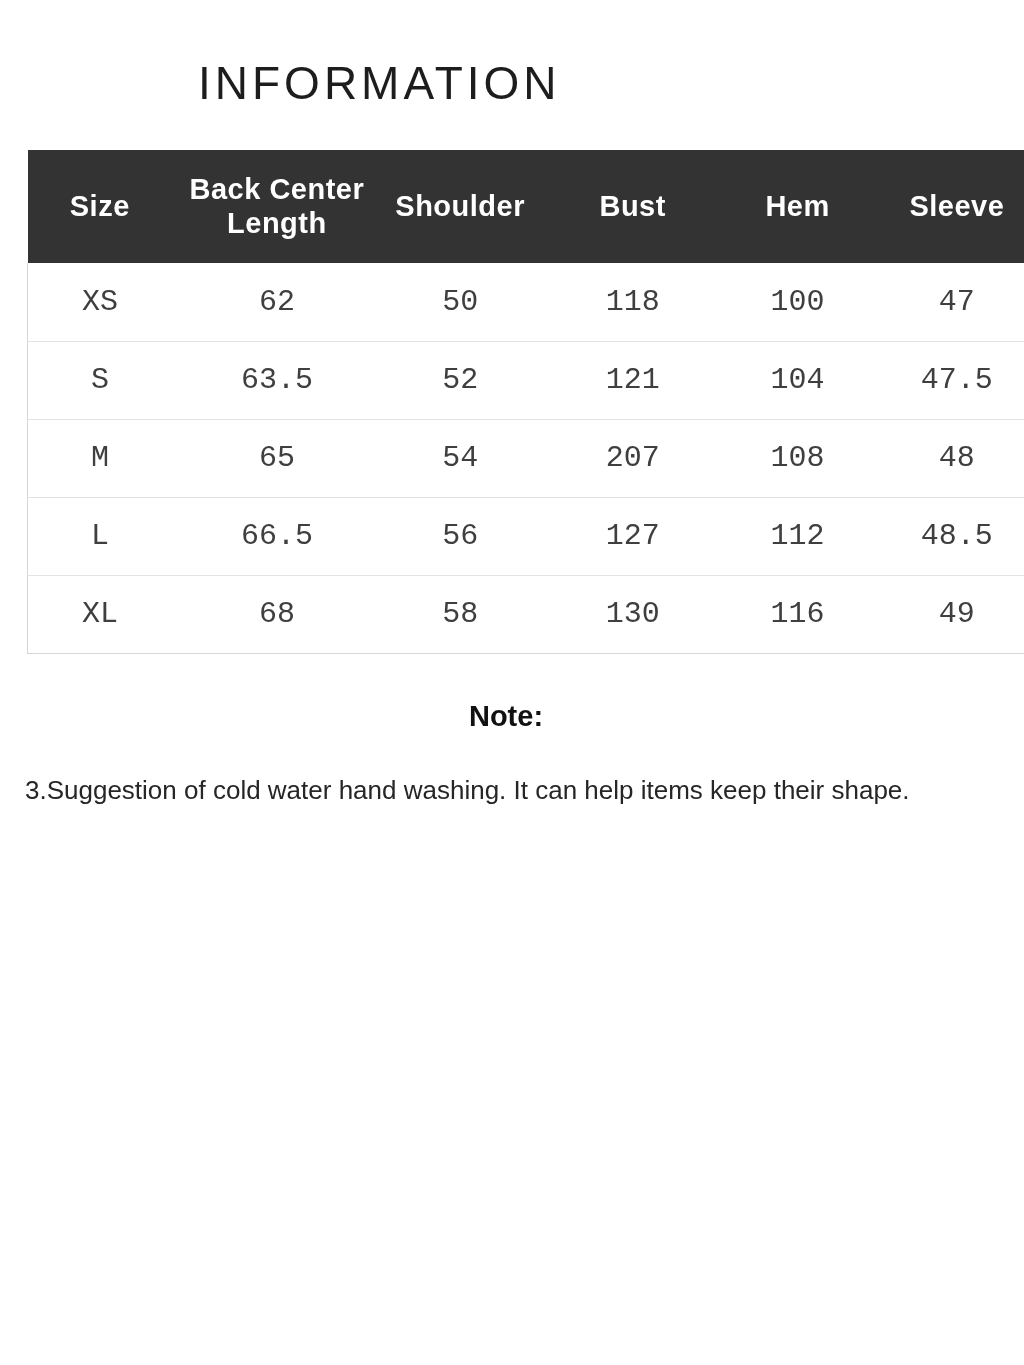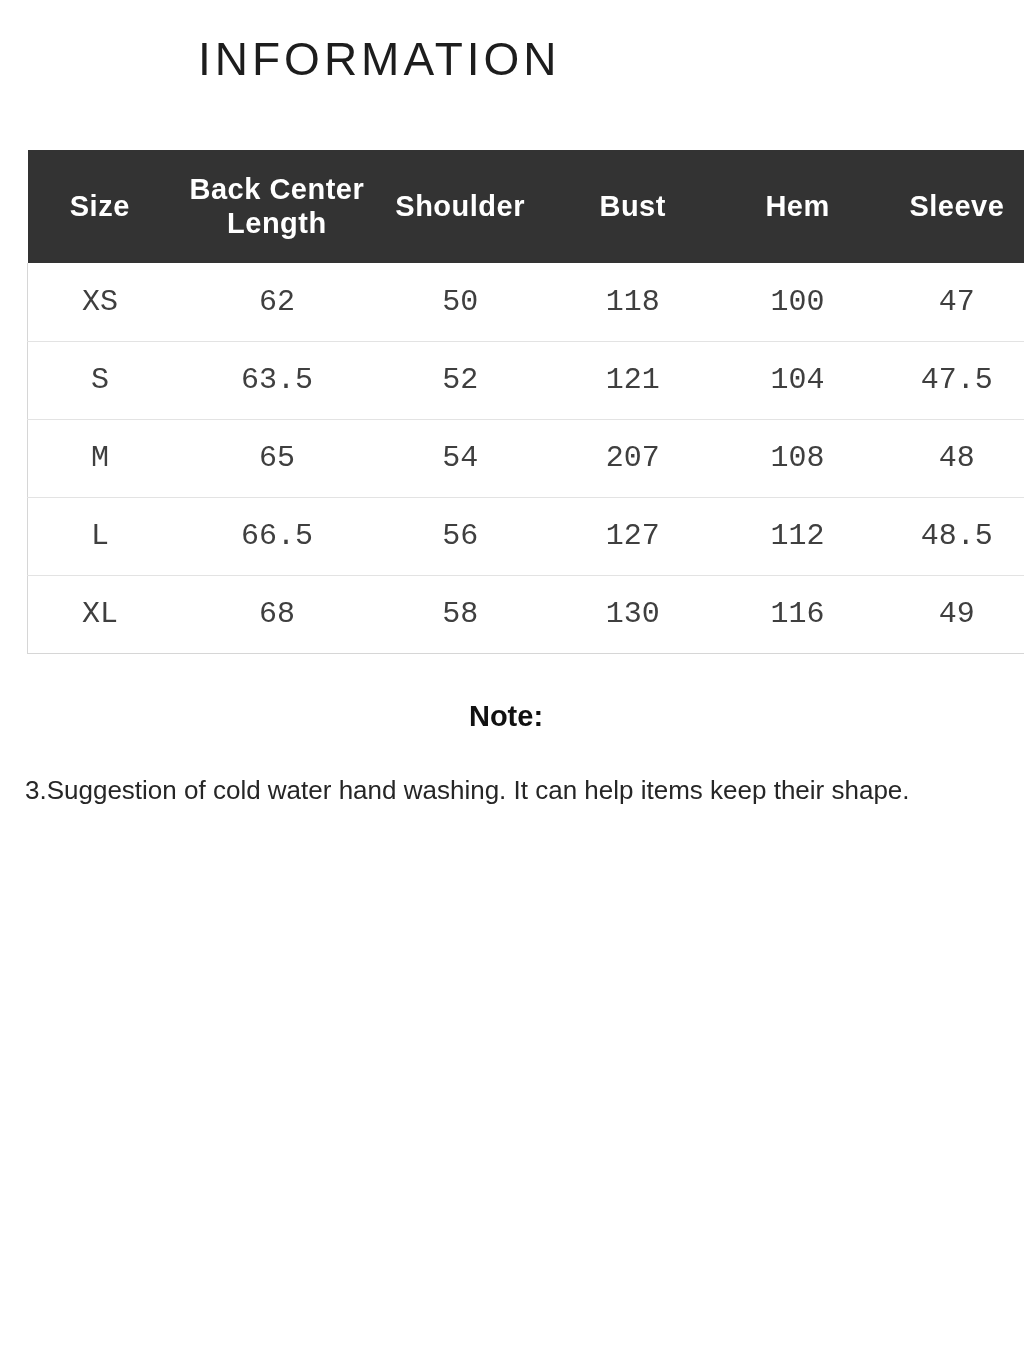--- a/index.html
+++ b/index.html
@@ -12,21 +12,21 @@
   .page {
     position: relative;
     width: 1024px;
     height: 1365px;
     background: #ffffff;
     overflow: hidden;
   }
   .title {
     position: absolute;
     left: 198px;
-    top: 32px;
+    top: 56px;
     margin: 0;
     font-size: 46px;
     font-weight: 200;
     letter-spacing: 4px;
     color: #1d1d1d;
     white-space: nowrap;
   }
   .size-table {
     position: absolute;
     left: 27px;

